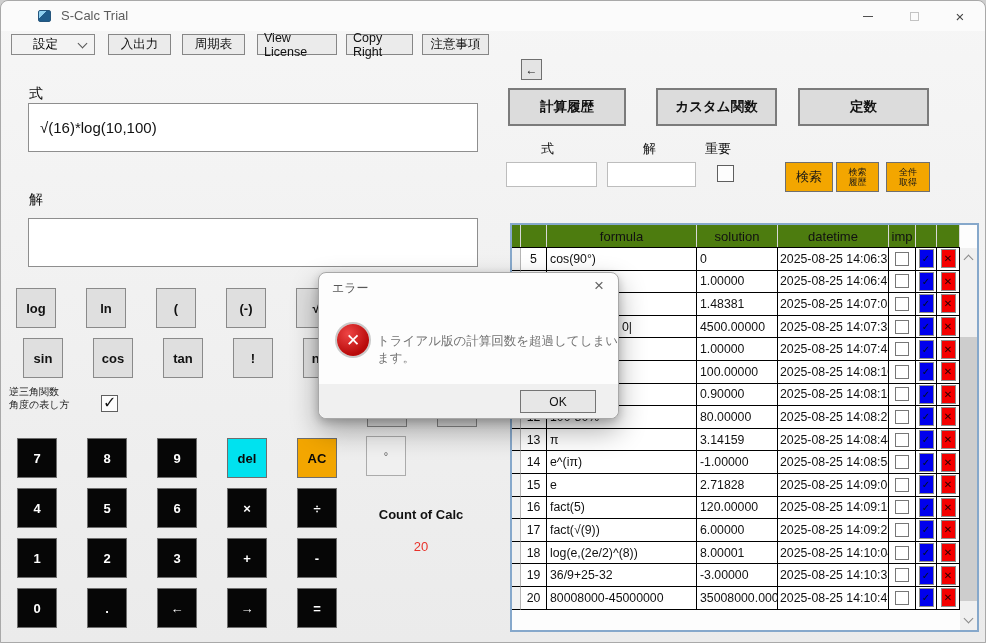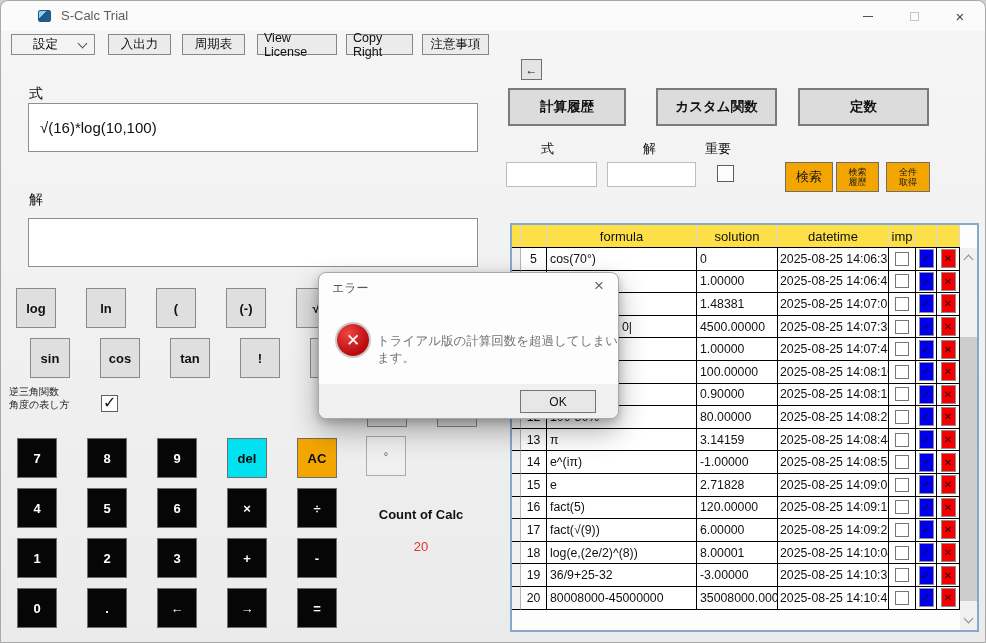--- a/index.html
+++ b/index.html
@@ -58,21 +58,21 @@
   .sminput{position:absolute;top:161px;height:25px;background:#fff;border:1px solid #bdbdbd;}
   .obtn{position:absolute;top:161px;height:30px;background:var(--accent-orange,#F3A600);border:1px solid #6f6f6f;
         display:flex;flex-direction:column;align-items:center;justify-content:center;color:#161616;}
   .obtn .l1{font-size:13px;} .obtn.small div{font-size:9px;line-height:10px;}
 
   
   #grid{position:absolute;left:509px;top:222px;width:469px;height:409px;border:2px solid var(--table-border,#86A8CB);
         background:#fdfdfd;display:flex;}
   #gridmain{width:448px;}
   .trow,#grid-header{display:flex;height:22.6px;}
-  #grid-header{height:23px;background:#fde047;border-bottom:1px solid #000;}
+  #grid-header{height:23px;background:#4d7c0f;border-bottom:1px solid #000;}
   .hc{font-size:13px;color:#111;display:flex;align-items:center;justify-content:center;border-right:1px solid #d8d8d8;}
   .tc{background:#fff;border-right:1px solid #000;border-bottom:1px solid #000;font-size:12.3px;color:#111;
       display:flex;align-items:center;overflow:hidden;white-space:nowrap;}
   .w-rowhdr{width:9px;} .w-num{width:26px;} .w-formula{width:150px;} .w-solution{width:81px;}
   .w-datetime{width:111px;} .w-imp{width:27px;} .w-chk{width:21px;} .w-del{width:23px;}
   .tc.rowhdr{background:#f1f1f1;border-right:1px solid #b5b5b5;}
   .tc.num{justify-content:center;}
   .tc.formula{padding-left:3px;} .tc.formula.tail{justify-content:flex-end;padding-right:64px;}
   .tc.solution{padding-left:3px;} .tc.datetime{padding-left:2px;}
   .tc.imp{justify-content:center;}
@@ -140,21 +140,21 @@
       <span></span>
     </div>
 
   <div class="keyrow" style="left:15px;top:287px;">
     <div class="fkey">log</div>
     <div class="fkey">ln</div>
     <div class="fkey">(</div>
     <div class="fkey">(-)</div>
     <div class="fkey">√</div>
   </div>
-  <div class="keyrow" style="left:29px;top:337px;">
+  <div class="keyrow" style="left:22px;top:337px;">
     <div class="fkey">sin</div>
     <div class="fkey">cos</div>
     <div class="fkey">tan</div>
     <div class="fkey">!</div>
     <div class="fkey">nCr</div>
   </div>
 
   <div id="inv-label">
     <div>逆三角関数</div>
     <div>角度の表し方</div>
@@ -229,21 +229,21 @@
         <div class="hc w-solution">solution</div>
         <div class="hc w-datetime">datetime</div>
         <div class="hc w-imp">imp</div>
         <div class="hc w-chk"></div>
         <div class="hc w-del"></div>
       </div>
       <div id="grid-body">
           <div class="trow">
             <div class="tc rowhdr w-rowhdr"></div>
             <div class="tc num w-num">5</div>
-            <div class="tc formula w-formula">cos(70°)</div>
+            <div class="tc formula w-formula">cos(90°)</div>
             <div class="tc solution w-solution">0</div>
             <div class="tc datetime w-datetime">2025-08-25 14:06:36</div>
             <div class="tc imp w-imp">
               <div class="gridcheck"></div>
             </div>
             <div class="tc btncell w-chk">
               <div class="cellbtn blue">✓</div>
             </div>
             <div class="tc btncell w-del">
               <div class="cellbtn red">✕</div>

